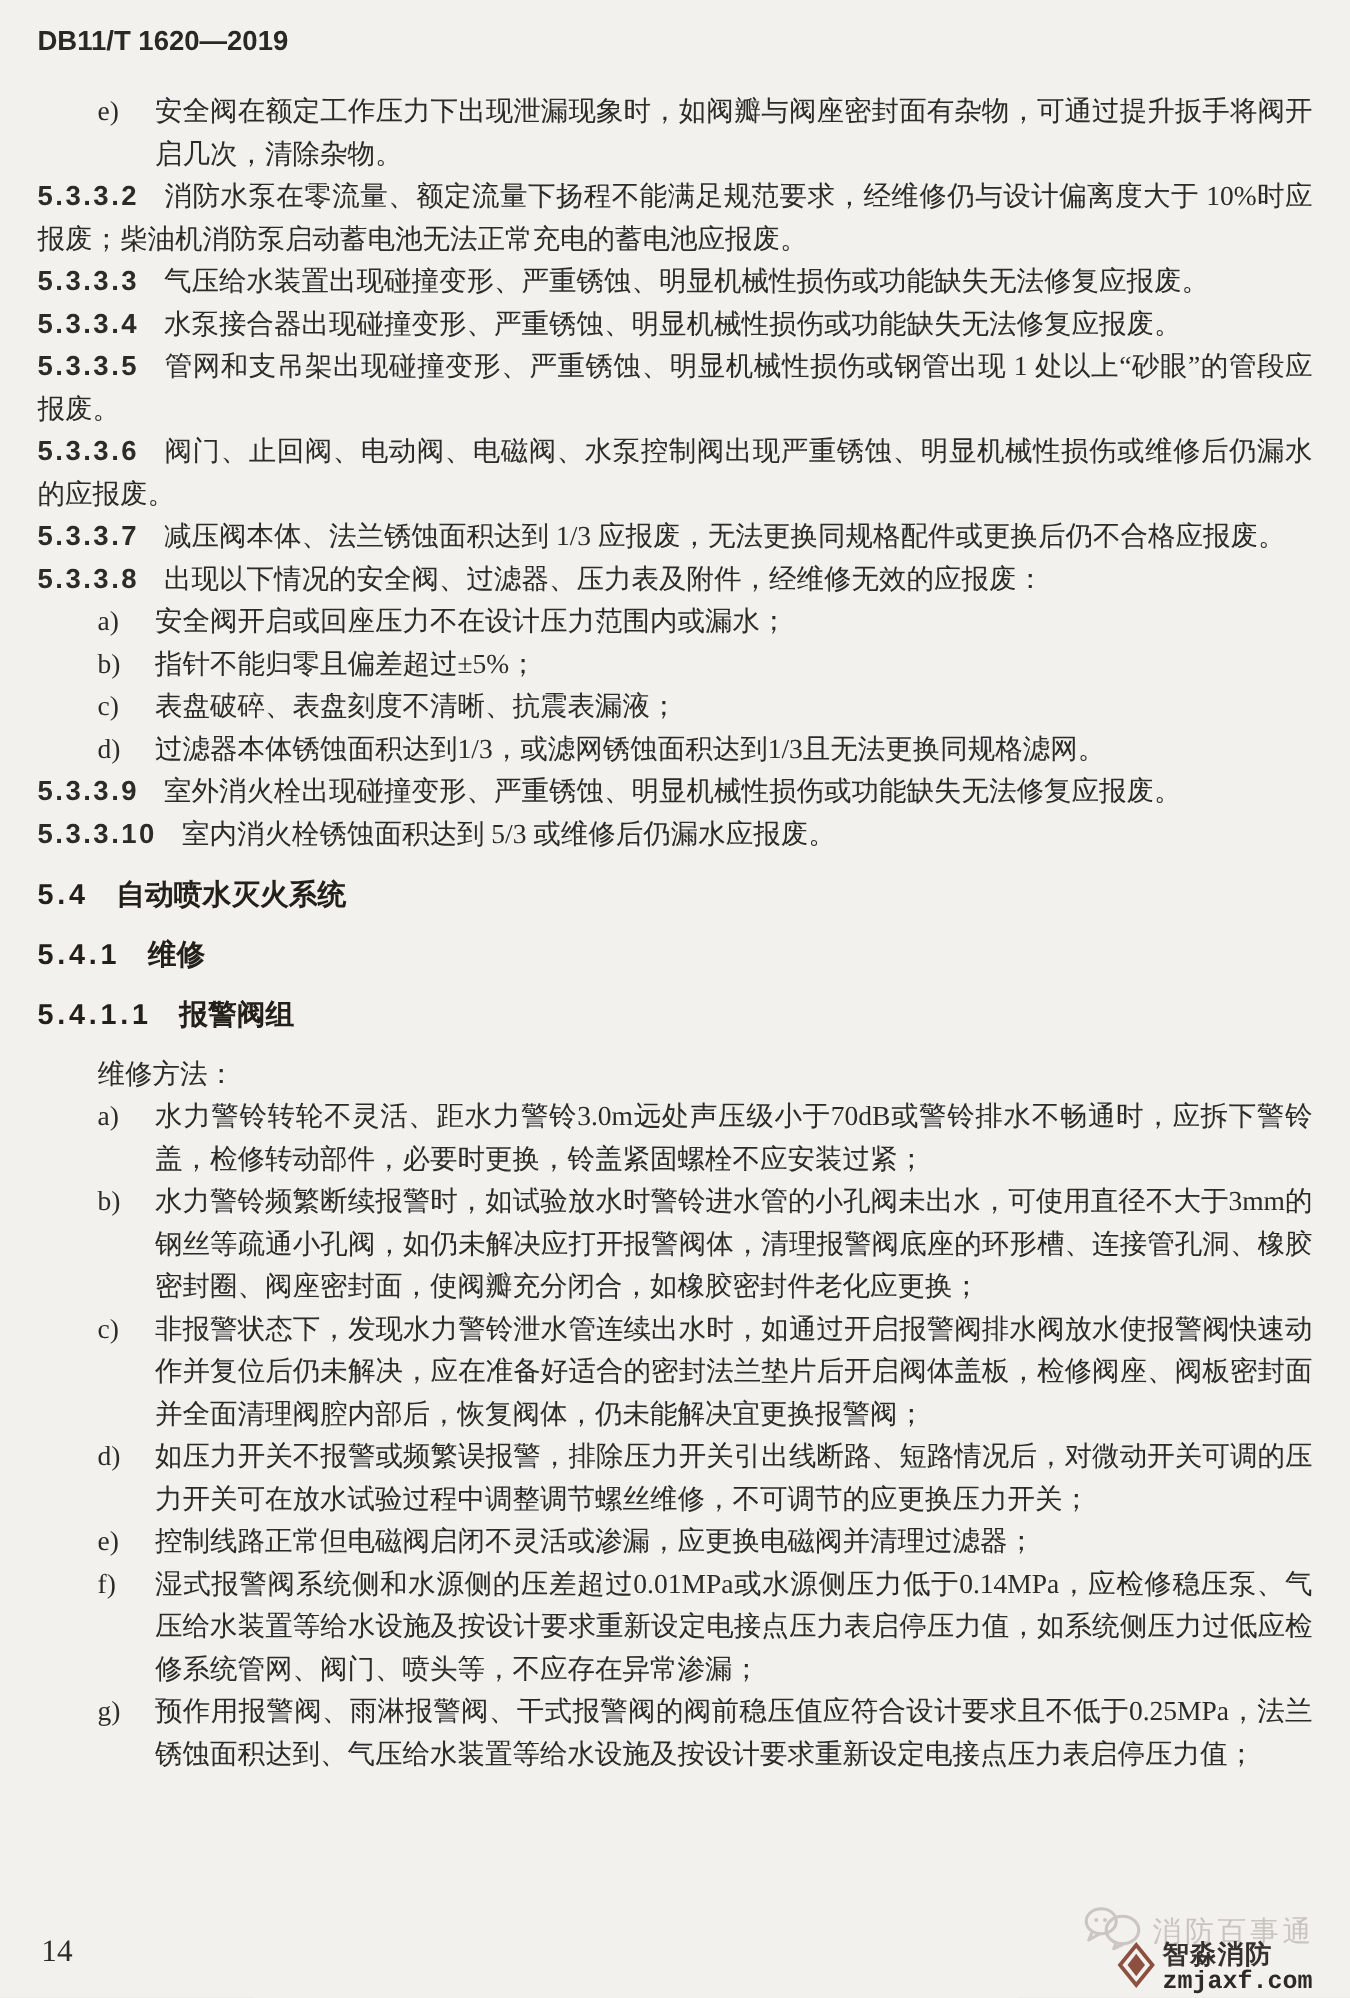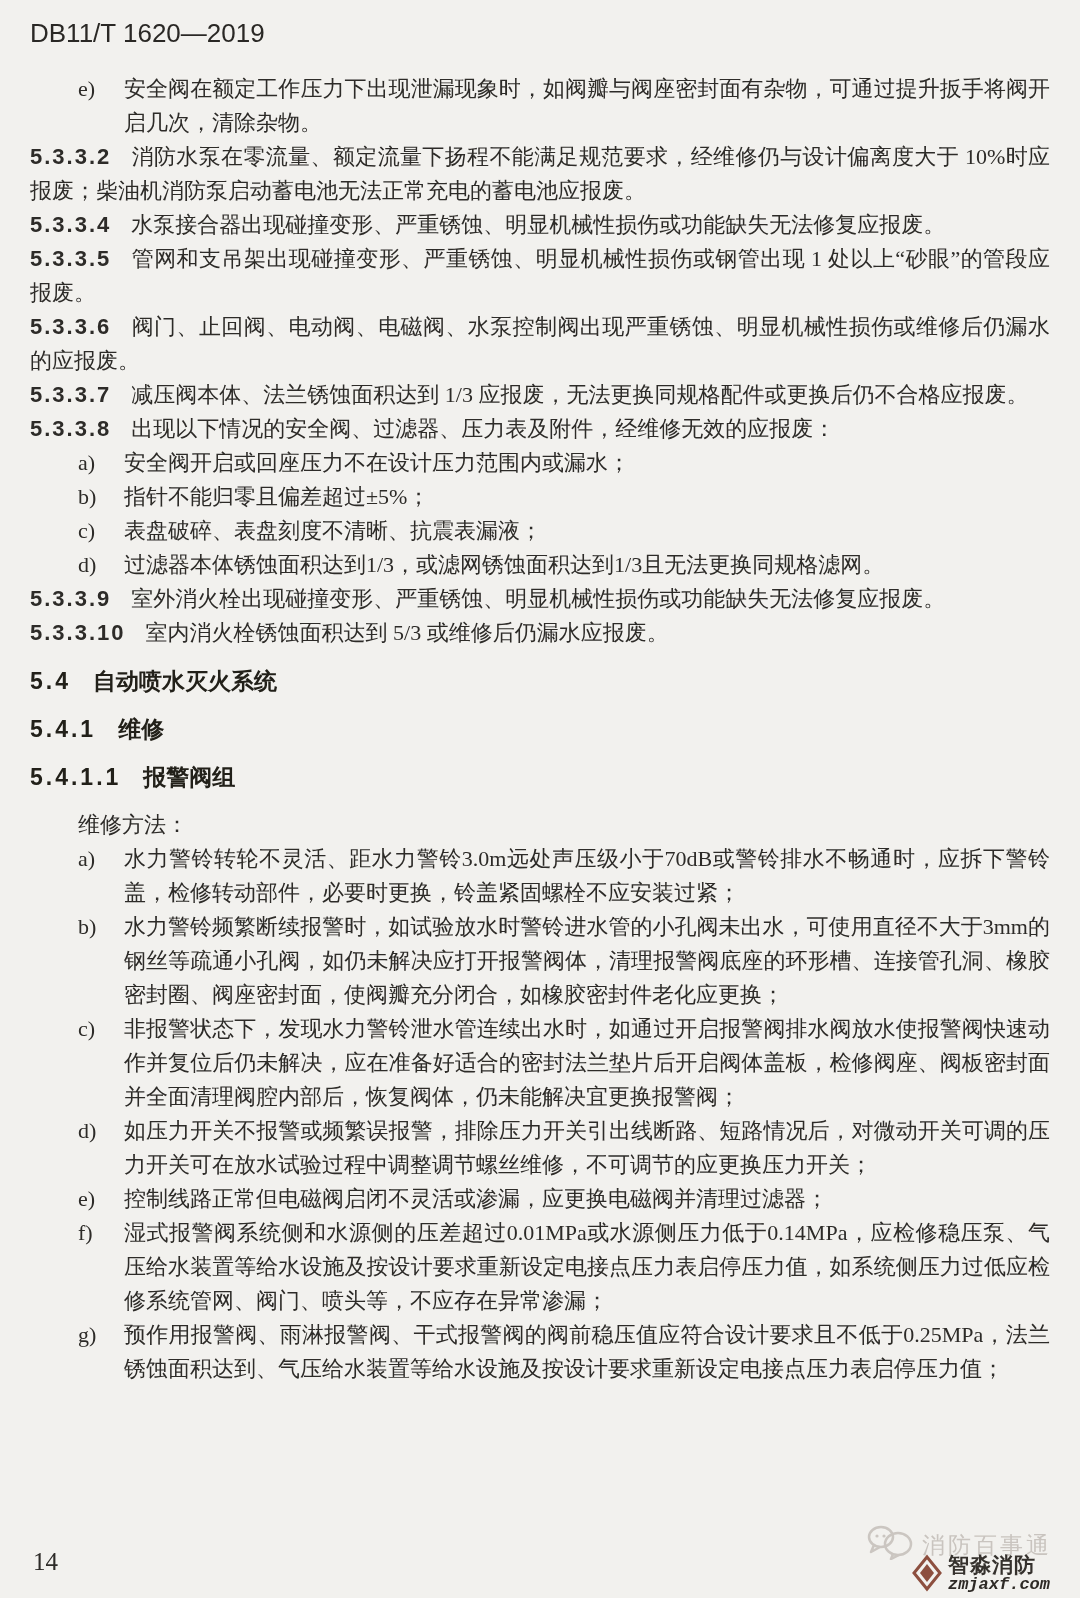--- a/index.html
+++ b/index.html
@@ -8,22 +8,22 @@
     width:1080px;height:1598px;
     background:#f2f1ee;
     color:#2d2b28;
     font-family:"Liberation Serif", serif;
     box-sizing:border-box;
     padding:20px 30px 0 30px;
     overflow:hidden;
   }
   .doc-header{
     font-family:"Liberation Sans", sans-serif;
-    font-weight:normal;
-    font-size:26px;
+    font-weight:bold;
+    font-size:22px;
     line-height:26px;
     color:#2a2825;
     margin-bottom:26px;
   }
   .clause,.para,.li{
     font-size:22px;
     line-height:34px;
     text-align:justify;
   }
   .clause .num{
@@ -98,40 +98,42 @@
   .wm-brand .name{
     font-family:"Liberation Sans", sans-serif;
     font-weight:bold;
     font-size:21px;
     color:#35312d;
     letter-spacing:1px;
   }
   .wm-brand .url{
     font-family:"Liberation Mono", monospace;
     font-weight:bold;
-    font-size:17px;
+    font-size:20px;
     color:#2e2a26;
-    font-style:italic;
   }
 </style>
 </head>
 <body>
 
 <div class="page">
 
   <div class="doc-header">DB11/T 1620—2019</div>
 
   <div class="li">
     <span class="label">e)</span>
     <span class="text">安全阀在额定工作压力下出现泄漏现象时，如阀瓣与阀座密封面有杂物，可通过提升扳手将阀开启几次，清除杂物。</span>
   </div>
 
 
   <div class="clause">
     <span class="num">5.3.3.2</span><span>消防水泵在零流量、额定流量下扬程不能满足规范要求，经维修仍与设计偏离度大于 10%时应报废；柴油机消防泵启动蓄电池无法正常充电的蓄电池应报废。</span>
+  </div>
+  <div class="clause">
+    <span class="num">5.3.3.3</span><span>气压给水装置出现碰撞变形、严重锈蚀、明显机械性损伤或功能缺失无法修复应报废。</span>
   </div>
   <div class="clause">
     <span class="num">5.3.3.4</span><span>水泵接合器出现碰撞变形、严重锈蚀、明显机械性损伤或功能缺失无法修复应报废。</span>
   </div>
   <div class="clause">
     <span class="num">5.3.3.5</span><span>管网和支吊架出现碰撞变形、严重锈蚀、明显机械性损伤或钢管出现 1 处以上“砂眼”的管段应报废。</span>
   </div>
   <div class="clause">
     <span class="num">5.3.3.6</span><span>阀门、止回阀、电动阀、电磁阀、水泵控制阀出现严重锈蚀、明显机械性损伤或维修后仍漏水的应报废。</span>
   </div>

